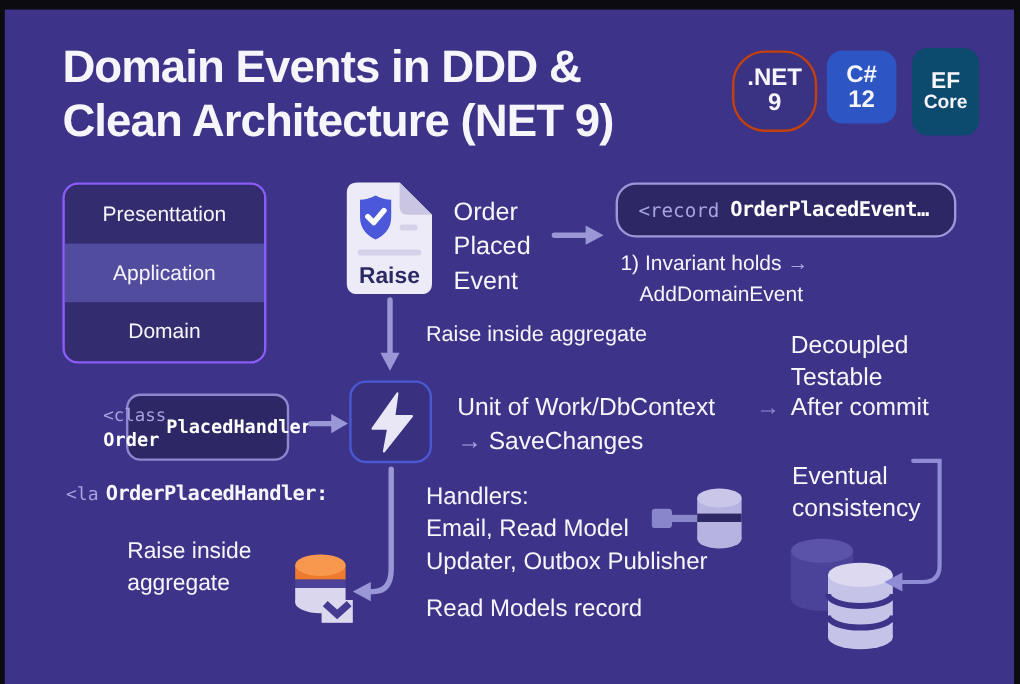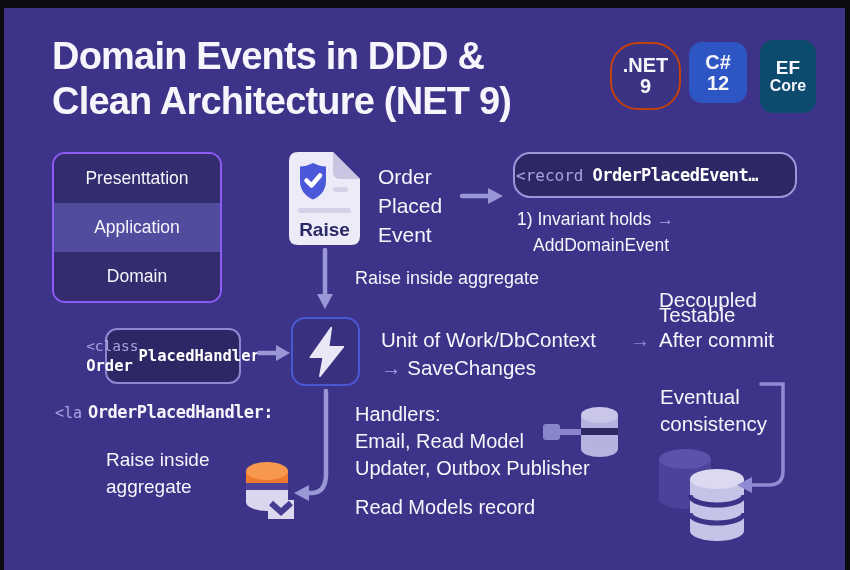--- a/index.html
+++ b/index.html
@@ -27,21 +27,21 @@
   
   #layers{left:52px;top:152px;width:166px;height:147px;border:2px solid #8b5cf6;border-radius:13px;
           overflow:hidden;display:flex;flex-direction:column;}
   .layer-row{flex:1;display:flex;align-items:center;justify-content:center;
              color:#f6f5fb;font-size:17.5px;font-weight:500;}
   .row-dark{background:#332c6e;}
   .row-light{background:#524c9f;}
 
   
   #record-box{left:513px;top:152px;width:284px;height:46px;background:#2d2765;border:2px solid #9b97d8;
-              border-radius:17px;display:flex;align-items:center;padding-left:1px;box-sizing:border-box;}
+              border-radius:17px;display:flex;align-items:center;padding-left:17px;box-sizing:border-box;}
   #record-box .kw{font-size:16px;color:#a8a4e3;}
   #record-box .nm{font-size:17px;color:#ffffff;font-weight:bold;margin-left:9px;letter-spacing:-0.5px;}
 
   #class-box{left:105px;top:328px;width:136px;height:56px;background:#2d2765;border:2px solid #8d88d0;
              border-radius:12px;display:flex;flex-direction:row;align-items:center;justify-content:center;
              line-height:20px;box-sizing:border-box;}
   #class-box .kw{font-size:14.5px;color:#a8a4e3;}
   #class-box .nm{font-size:15.5px;color:#ffffff;font-weight:bold;}
 
   #lightning-box{left:291px;top:317px;width:69px;height:69px;background:#393180;border:2.5px solid #4a58d2;
@@ -49,21 +49,21 @@
 
   
   #event-label{left:378px;top:162px;font-size:21px;line-height:29px;font-weight:500;}
   #invariant{left:517px;top:206px;font-size:17.5px;line-height:26px;}
   #invariant .ind{margin-left:16px;}
   #raise-inside-top{left:355px;top:268px;font-size:18px;}
   #uow{left:381px;top:328px;font-size:20.5px;}
   #uow-arrow{left:630px;top:329px;font-size:20px;color:#8f8bd4;}
   #after-commit{left:659px;top:328px;font-size:20.5px;}
   #savechanges{left:381px;top:356px;font-size:20.5px;}
-  #decoupled{left:659px;top:288px;font-size:20.5px;}
+  #decoupled{left:659px;top:276px;font-size:20.5px;}
   #testable{left:659px;top:303px;font-size:20.5px;}
   #lambda-line{left:55px;top:402px;font-size:17px;}
   #lambda-line .kw{font-size:15px;color:#a8a4e3;}
   #lambda-line .nm{font-size:17px;font-weight:bold;margin-left:6px;letter-spacing:-0.5px;}
   #raise-inside-bottom{left:106px;top:446px;font-size:19px;line-height:27px;}
   #handlers{left:355px;top:401px;font-size:20px;line-height:27px;}
   #read-models{left:355px;top:496px;font-size:20px;}
   #eventual{left:660px;top:383px;font-size:20.5px;line-height:27px;font-weight:500;}
 
   svg{display:block;}

